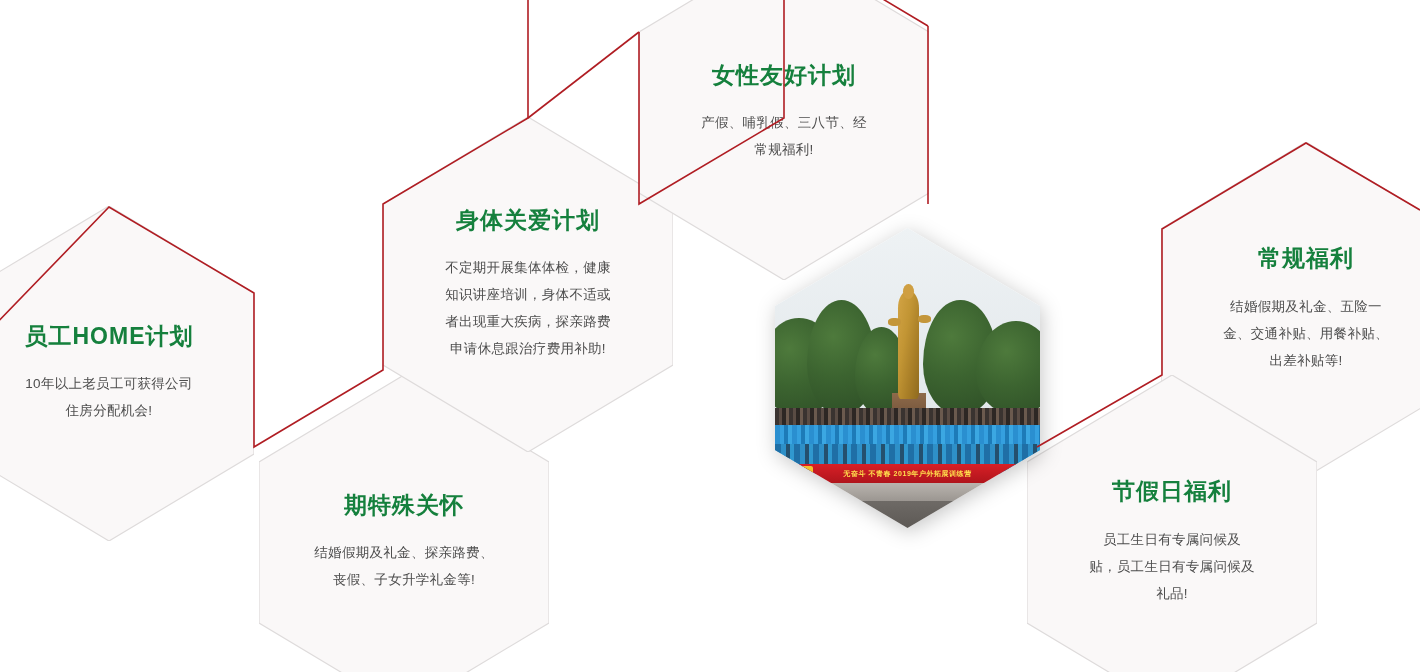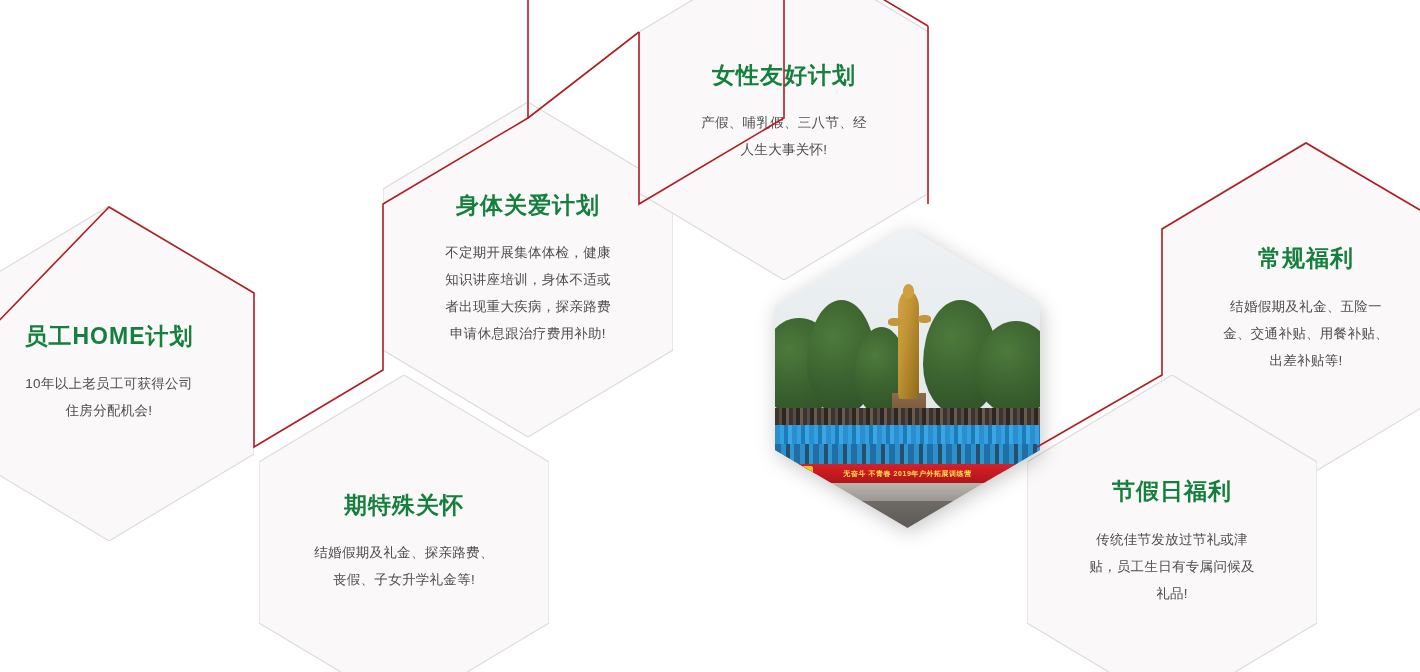--- a/index.html
+++ b/index.html
@@ -224,21 +224,21 @@
     </svg>
     <div class="hex-body">
       <div class="hex-title">期特殊关怀</div>
       <div class="hex-desc">
         <div>结婚假期及礼金、探亲路费、</div>
         <div>丧假、子女升学礼金等!</div>
       </div>
     </div>
   </div>
 
-  <div class="hex" id="hex-2" style="left:383px; top:102px;">
+  <div class="hex" id="hex-2" style="left:383px; top:117px;">
     <div class="hex-bg"></div>
     <svg class="hex-outline" viewBox="0 0 290 335" preserveAspectRatio="none">
       <polygon points="145,0 290,87 290,248 145,335 0,248 0,87"></polygon>
     </svg>
     <div class="hex-body">
       <div class="hex-title">身体关爱计划</div>
       <div class="hex-desc">
         <div>不定期开展集体体检，健康</div>
         <div>知识讲座培训，身体不适或</div>
         <div>者出现重大疾病，探亲路费</div>
@@ -249,21 +249,21 @@
 
   <div class="hex" id="hex-3" style="left:639px; top:-55px;">
     <div class="hex-bg"></div>
     <svg class="hex-outline" viewBox="0 0 290 335" preserveAspectRatio="none">
       <polygon points="145,0 290,87 290,248 145,335 0,248 0,87"></polygon>
     </svg>
     <div class="hex-body">
       <div class="hex-title">女性友好计划</div>
       <div class="hex-desc">
         <div>产假、哺乳假、三八节、经</div>
-        <div>人生大事关怀!</div>
+        <div>常规福利!</div>
       </div>
     </div>
   </div>
 
   <div class="hex" id="hex-4" style="left:1161px; top:142px;">
     <div class="hex-bg"></div>
     <svg class="hex-outline" viewBox="0 0 290 335" preserveAspectRatio="none">
       <polygon points="145,0 290,87 290,248 145,335 0,248 0,87"></polygon>
     </svg>
     <div class="hex-body">
@@ -277,21 +277,21 @@
   </div>
 
   <div class="hex" id="hex-5" style="left:1027px; top:375px;">
     <div class="hex-bg"></div>
     <svg class="hex-outline" viewBox="0 0 290 335" preserveAspectRatio="none">
       <polygon points="145,0 290,87 290,248 145,335 0,248 0,87"></polygon>
     </svg>
     <div class="hex-body">
       <div class="hex-title">节假日福利</div>
       <div class="hex-desc">
-        <div>传统佳节发放过节礼或津</div>
+        <div>员工生日有专属问候及</div>
         <div>贴，员工生日有专属问候及</div>
         <div>礼品!</div>
       </div>
     </div>
   </div>
 
   <div id="photo-hex">
     <div class="photo-clip">
       <div class="scene">
         <div class="sky"></div>

